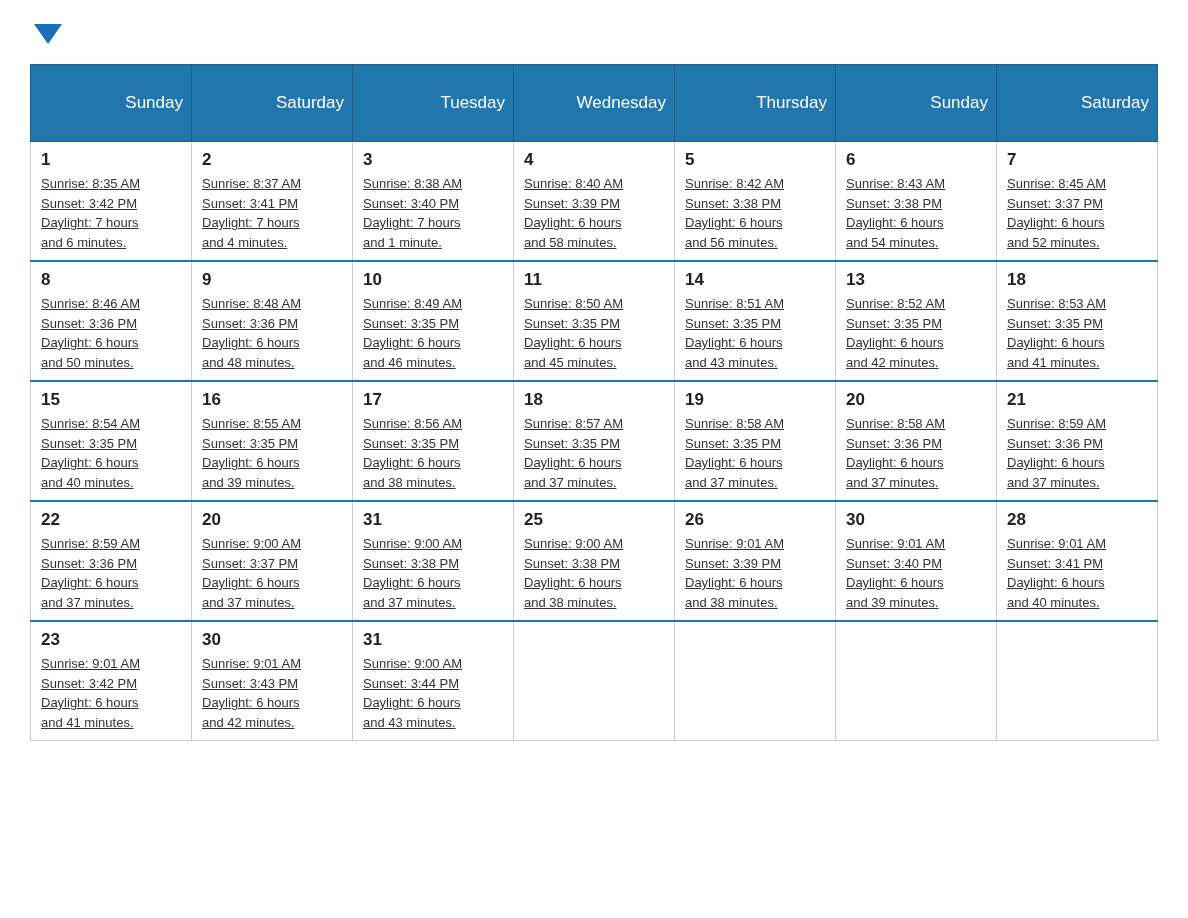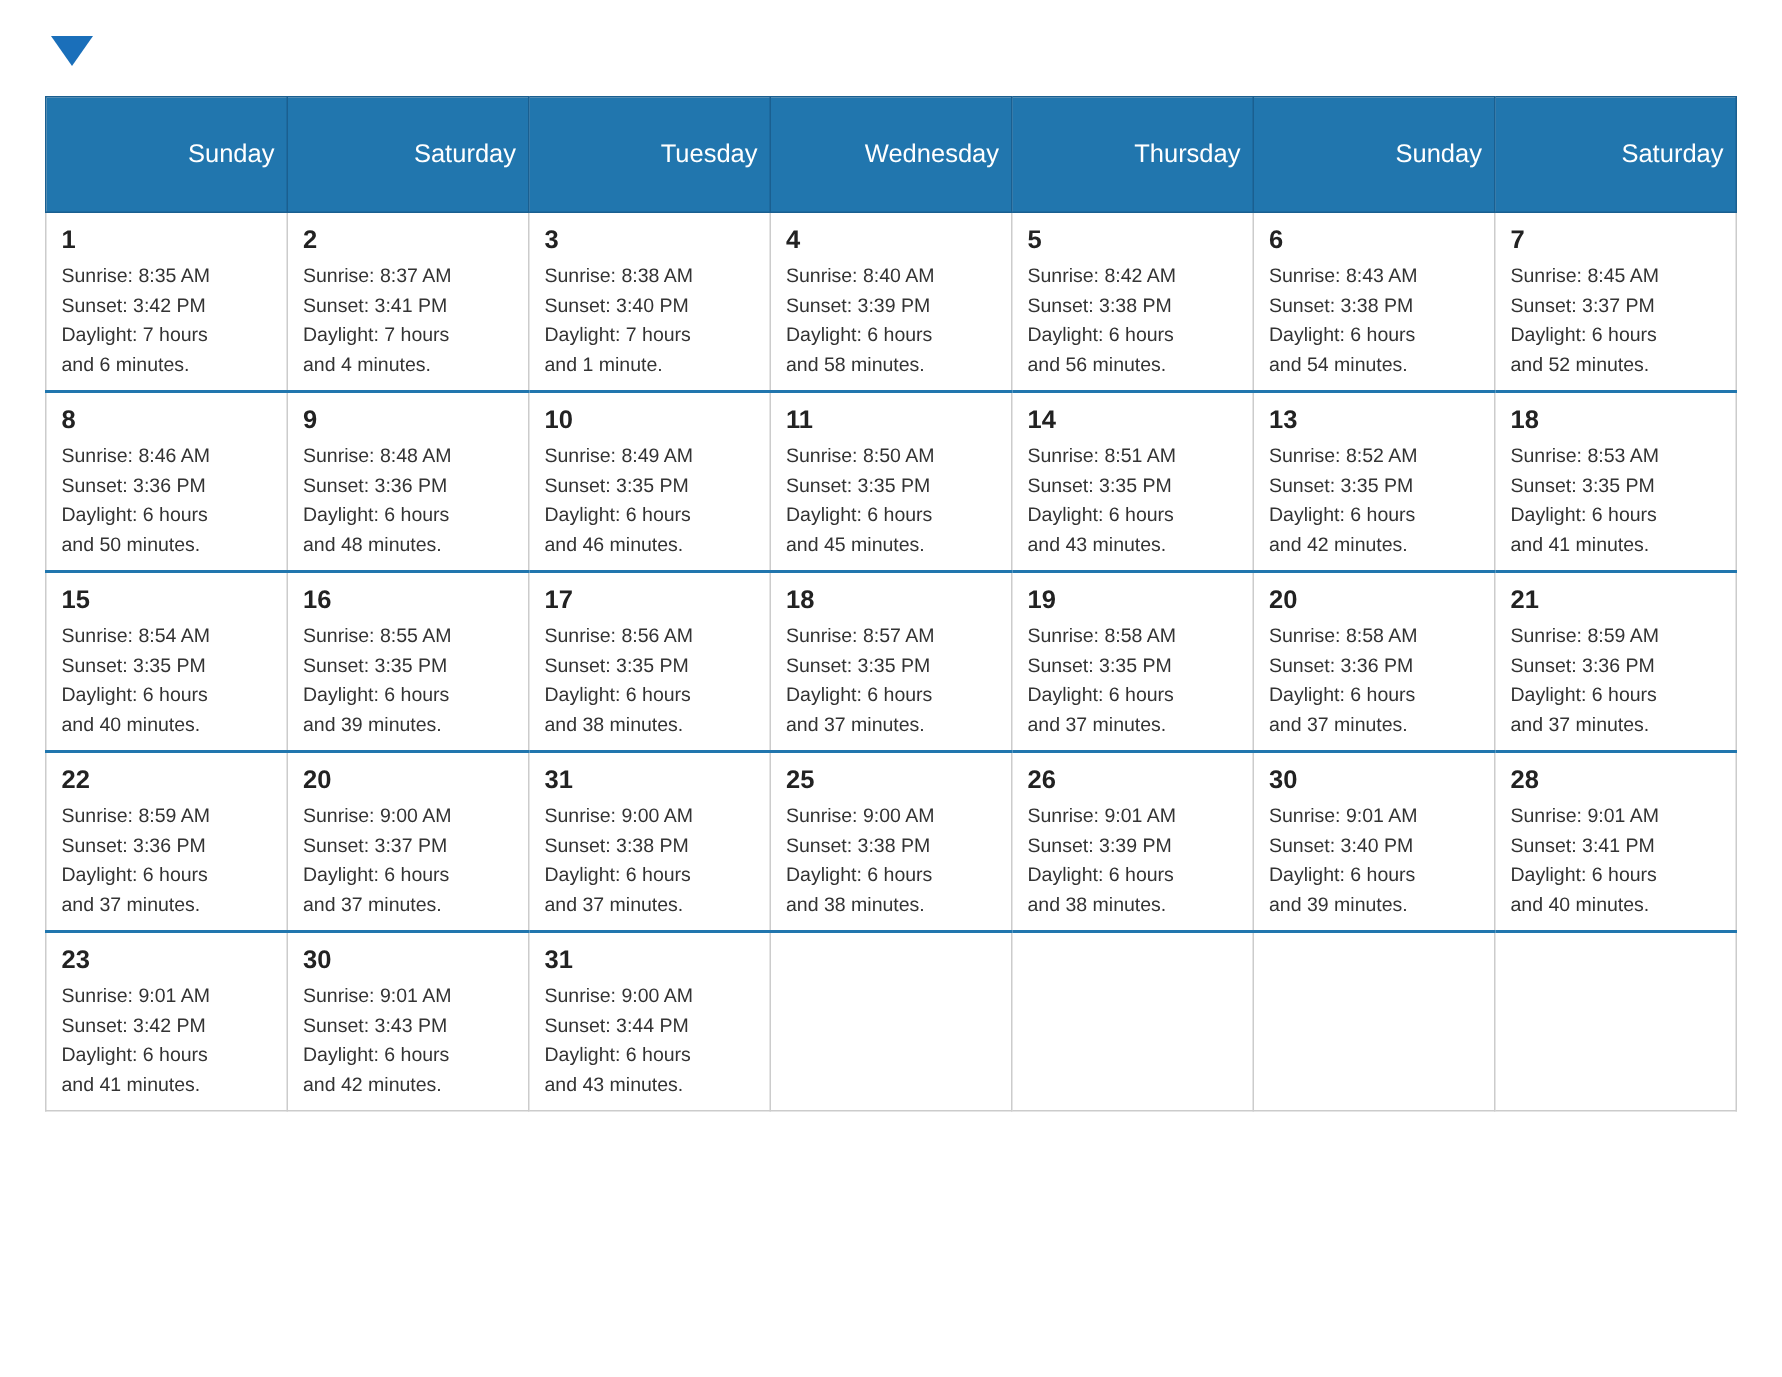--- a/index.html
+++ b/index.html
@@ -86,20 +86,21 @@
       font-size: 17px;
       font-weight: bold;
       color: #222;
       display: block;
       margin-bottom: 4px;
     }
     .day-info {
       font-size: 13px;
       line-height: 1.5;
       color: #333;
+      text-decoration: underline;
     }
     .calendar tr td {
       border-top: 2px solid #2176ae;
     }
     .calendar tr:first-child td {
       border-top: 1px solid #ccc;
     }
     .empty-cell {
       background: #fff;
     }

